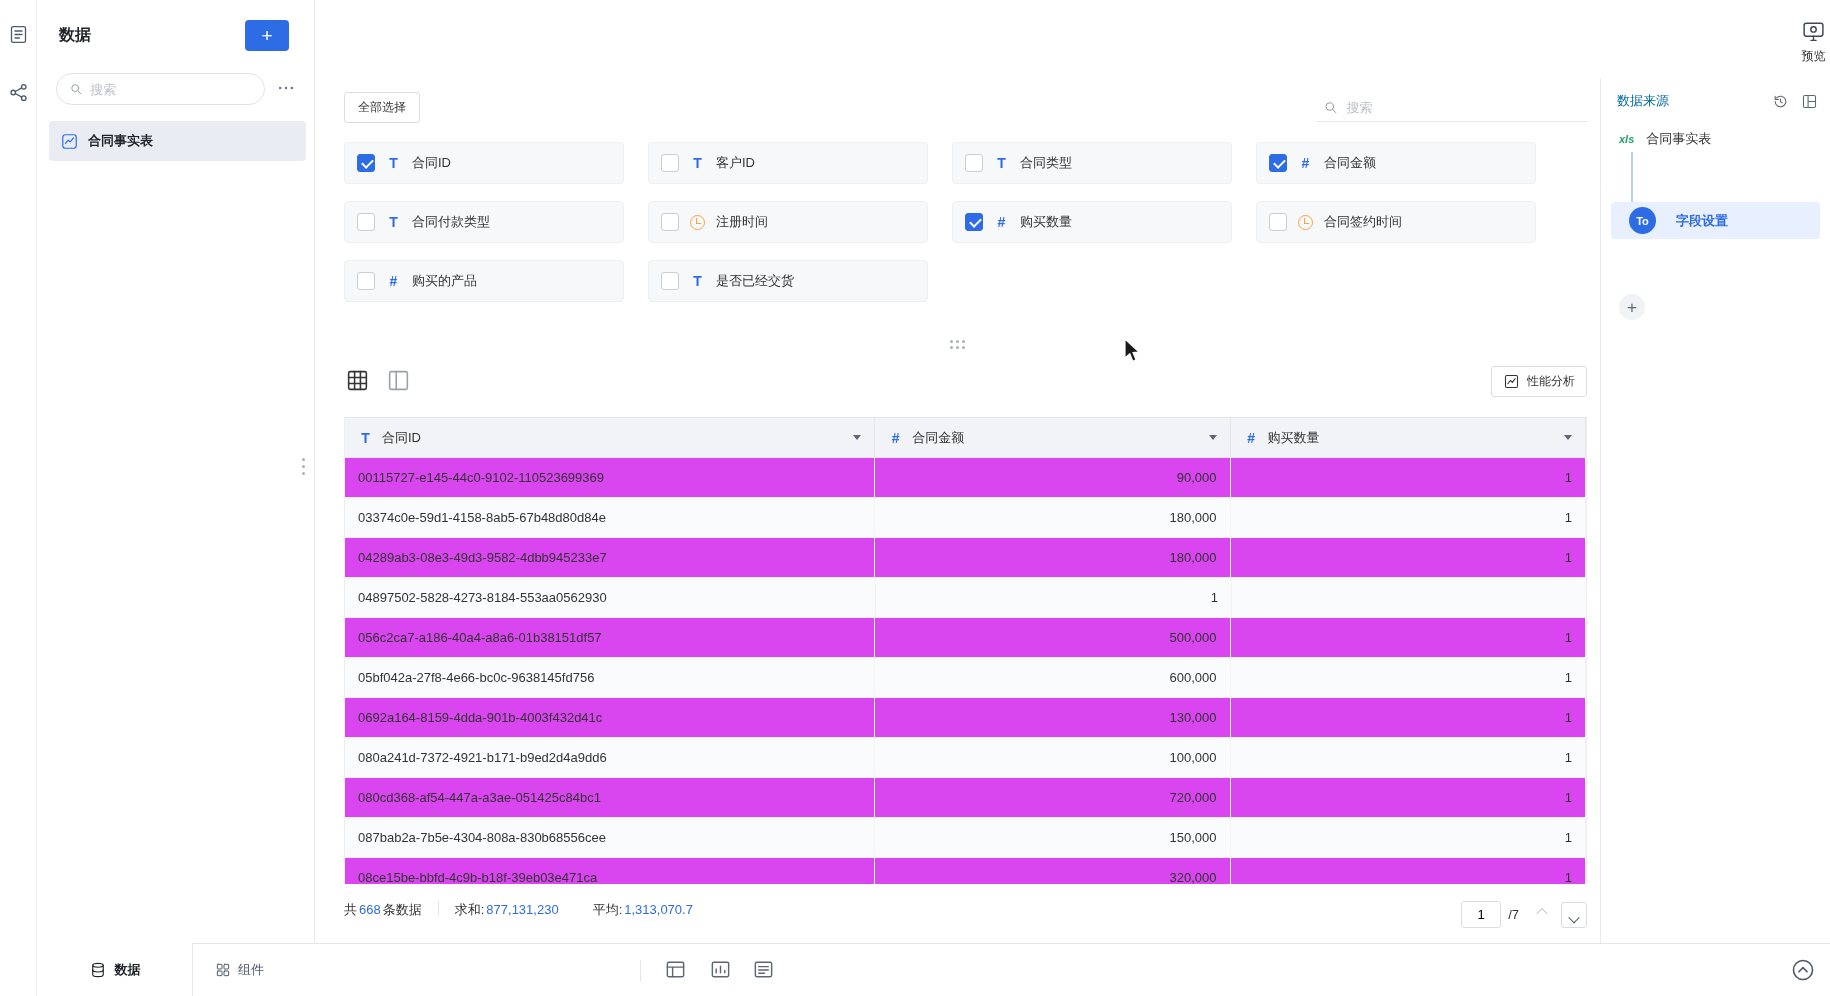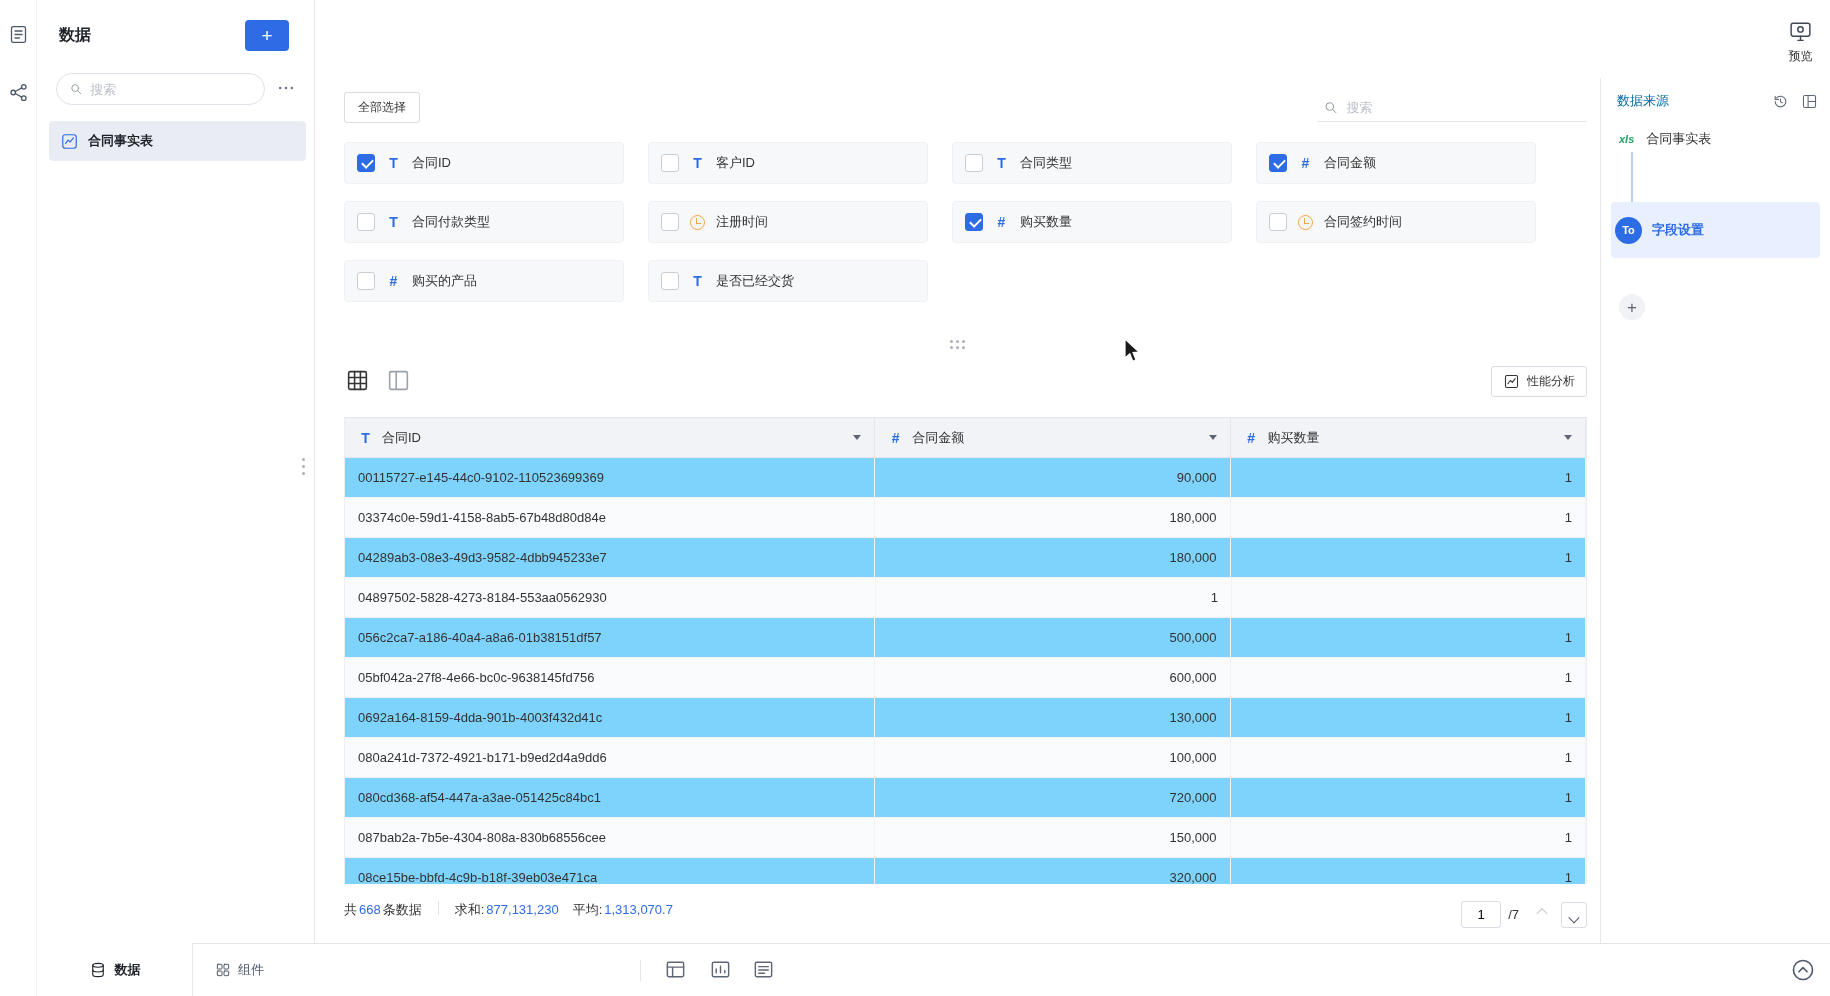--- a/index.html
+++ b/index.html
@@ -39,21 +39,21 @@
   .lp-resize { position:absolute; left:302px; top:458px; display:flex; flex-direction:column; gap:4px; z-index:6; }
   .lp-resize i { width:3px; height:3px; border-radius:50%; background:#aab0ba; }
 
   
   .toolbar { position:absolute; left:315px; top:0; width:1515px; height:78px; background:#fff;
              display:flex; align-items:center; gap:24px; padding:4px 0 0 18px; }
   .tb-item { display:flex; flex-direction:column; align-items:center; gap:3px; cursor:pointer; flex:none; }
   .tb-icon { height:27px; display:flex; align-items:center; justify-content:center; }
   .tb-label { font-size:12px; color:#333; white-space:nowrap; }
   .tb-sep { width:1px; height:30px; background:#e6e7eb; flex:none; }
-  .tb-preview { margin-left:auto; margin-right:17px; }
+  .tb-preview { margin-left:auto; margin-right:4px; }
 
   
   .main { position:absolute; left:315px; top:0; width:1285px; height:943px; background:#fff; }
 
   .field-panel { position:absolute; left:0; top:78px; width:1285px; height:266px; }
   .fp-head { position:absolute; top:15px; left:29px; right:13px; height:29px; display:flex; align-items:center; }
   .select-all-btn { border:1px solid #d9dce3; background:#fff; border-radius:3px; padding:6px 13px;
                     font-size:12px; color:#333; cursor:pointer; }
   .fp-search { margin-left:auto; width:270px; height:29px; border-bottom:1px solid #e3e6ea; display:flex;
                align-items:center; gap:8px; padding:0 6px; }
@@ -88,21 +88,21 @@
 
   .table-wrap { position:absolute; top:417px; left:29px; width:1243px; height:467px; overflow:hidden;
                 border-left:1px solid #eceef2; border-right:1px solid #eceef2; }
   .tbl-header { display:flex; height:41px; background:#f1f3f6; border-top:1px solid #e3e6ea;
                 border-bottom:1px solid #e3e6ea; }
   .th { display:flex; align-items:center; gap:9px; padding:0 13px; border-right:1px solid #e3e6ea;
         font-size:13px; color:#333; cursor:pointer; }
   .caret { width:0; height:0; border-left:4.5px solid transparent; border-right:4.5px solid transparent;
            border-top:5.5px solid #5e6675; margin-left:auto; }
   .c1 { width:531px; } .c2 { width:356px; } .c3 { width:356px; }
-  .tbl-row { display:flex; height:40px; border-bottom:1px solid #eef0f3; background:#7dd3fc; }
+  .tbl-row { display:flex; height:40px; border-bottom:1px solid #eef0f3; background:#d946ef; }
   .tbl-body .tbl-row:nth-child(even) { background:#fafbfd; }
   .td { display:flex; align-items:center; padding:0 13px; border-right:1px solid #f2f3f6; font-size:13px;
         color:#333; overflow:hidden; white-space:nowrap; }
   .td.num { justify-content:flex-end; }
 
   .status-bar { position:absolute; top:901px; left:29px; width:1243px; height:30px; display:flex;
                 align-items:flex-start; font-size:13px; color:#333; }
   .sb-divider { width:1px; height:14px; background:#e1e4e8; margin:0 16px; }
   .status-bar .blue { margin:0 2px; }
   .pager { margin-left:auto; display:flex; align-items:center; }
@@ -121,22 +121,22 @@
   .right-panel { position:absolute; left:1600px; top:78px; width:230px; height:865px; background:#fff;
                  border-left:1px solid #e8e9ec; }
   .rp-head { position:absolute; top:14px; left:16px; right:12px; display:flex; align-items:center; }
   .rp-title { font-size:13px; color:#0369a1; }
   .rp-head-icons { margin-left:auto; display:flex; gap:12px; }
   .rp-head-icons svg { cursor:pointer; }
   .rp-source { position:absolute; top:52px; left:18px; display:flex; align-items:center; gap:12px; cursor:pointer; }
   .xls-badge { font-size:11px; font-weight:bold; color:#21a164; font-style:italic; }
   .rp-source-label { font-size:13px; color:#333; }
   .rp-connector { position:absolute; left:30px; top:74px; width:2px; height:52px; background:#b9cdf5; }
-  .rp-step { position:absolute; top:124px; left:10px; right:10px; height:56px; background:#e8f0ff;
-             border-radius:4px; display:flex; align-items:center; gap:10px; padding:0 4px; cursor:pointer; }
+  .rp-step { position:absolute; top:124px; left:10px; right:10px; height:37px; background:#e8f0ff;
+             border-radius:4px; display:flex; align-items:center; gap:20px; padding:0 18px; cursor:pointer; }
   .rp-step-circle { width:27px; height:27px; border-radius:50%; background:var(--accent); color:#fff;
                     font-size:11px; font-weight:bold; display:flex; align-items:center; justify-content:center;
                     flex:none; }
   .rp-step-label { font-size:13px; font-weight:bold; color:var(--accent); }
   .rp-add { position:absolute; top:216px; left:18px; width:26px; height:26px; border:none; background:#f1f2f5;
             border-radius:50%; color:#5e6673; font-size:17px; line-height:1; cursor:pointer; }
 
   
   .bottom-bar { position:absolute; left:37px; bottom:0; width:1793px; height:53px; background:#fff;
                 display:flex; z-index:4; }
@@ -546,21 +546,21 @@
   </div>
 
   <div class="status-bar">
     <span class="sb-item">
       <span>共</span><span class="blue">668</span><span>条数据</span>
     </span>
     <span class="sb-divider"></span>
     <span class="sb-item">
       <span>求和:</span><span class="blue">877,131,230</span>
     </span>
-    <span class="sb-item" style="margin-left:12px">
+    <span class="sb-item" style="margin-left:32px">
       <span>平均:</span><span class="blue">1,313,070.7</span>
     </span>
     <div class="pager">
       <input class="page-input" value="1" style="">
       <span class="page-total">/7</span>
       <button class="page-btn">
           <span class="chev chev-up"></span>
         </button>
       <button class="page-btn boxed">
           <span class="chev chev-down"></span>

